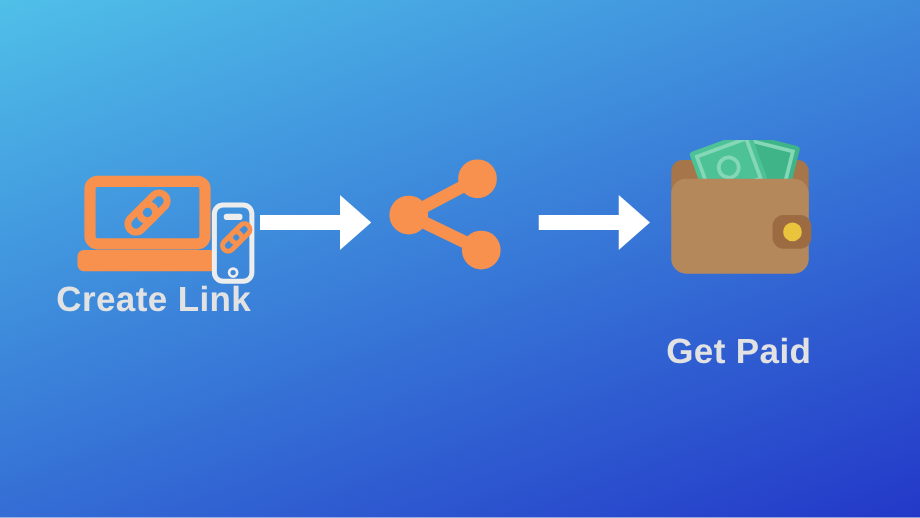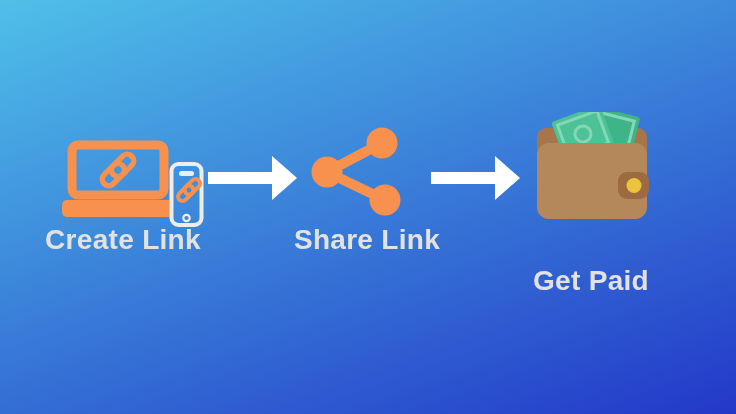--- a/index.html
+++ b/index.html
@@ -73,21 +73,20 @@
 
   <div class="abs" style="left:309px;top:125px;width:94px;height:94px;">
     <svg width="94" height="94" viewBox="0 0 94 94">
       <line x1="18" y1="47" x2="73" y2="18" class="stroke-orange" stroke-width="10"></line>
       <line x1="18" y1="47" x2="76" y2="75" class="stroke-orange" stroke-width="10"></line>
       <circle cx="18" cy="47" r="15.5" class="fill-orange"></circle>
       <circle cx="73" cy="18" r="15.5" class="fill-orange"></circle>
       <circle cx="76" cy="75" r="15.5" class="fill-orange"></circle>
     </svg>
   </div>
-  <div class="step-label" style="left:267px;">Share Link</div>
 
   <div class="abs" style="left:429px;top:156px;width:92px;height:44px;">
     <svg width="92" height="44" viewBox="0 0 92 44">
       <rect x="2" y="16" width="66" height="12" class="fill-arrow"></rect>
       <polygon points="66,0 91,22 66,44" class="fill-arrow"></polygon>
     </svg>
   </div>
 
   <div class="abs" style="left:534px;top:112px;width:116px;height:110px;">
     <svg width="116" height="110" viewBox="0 0 116 110">

